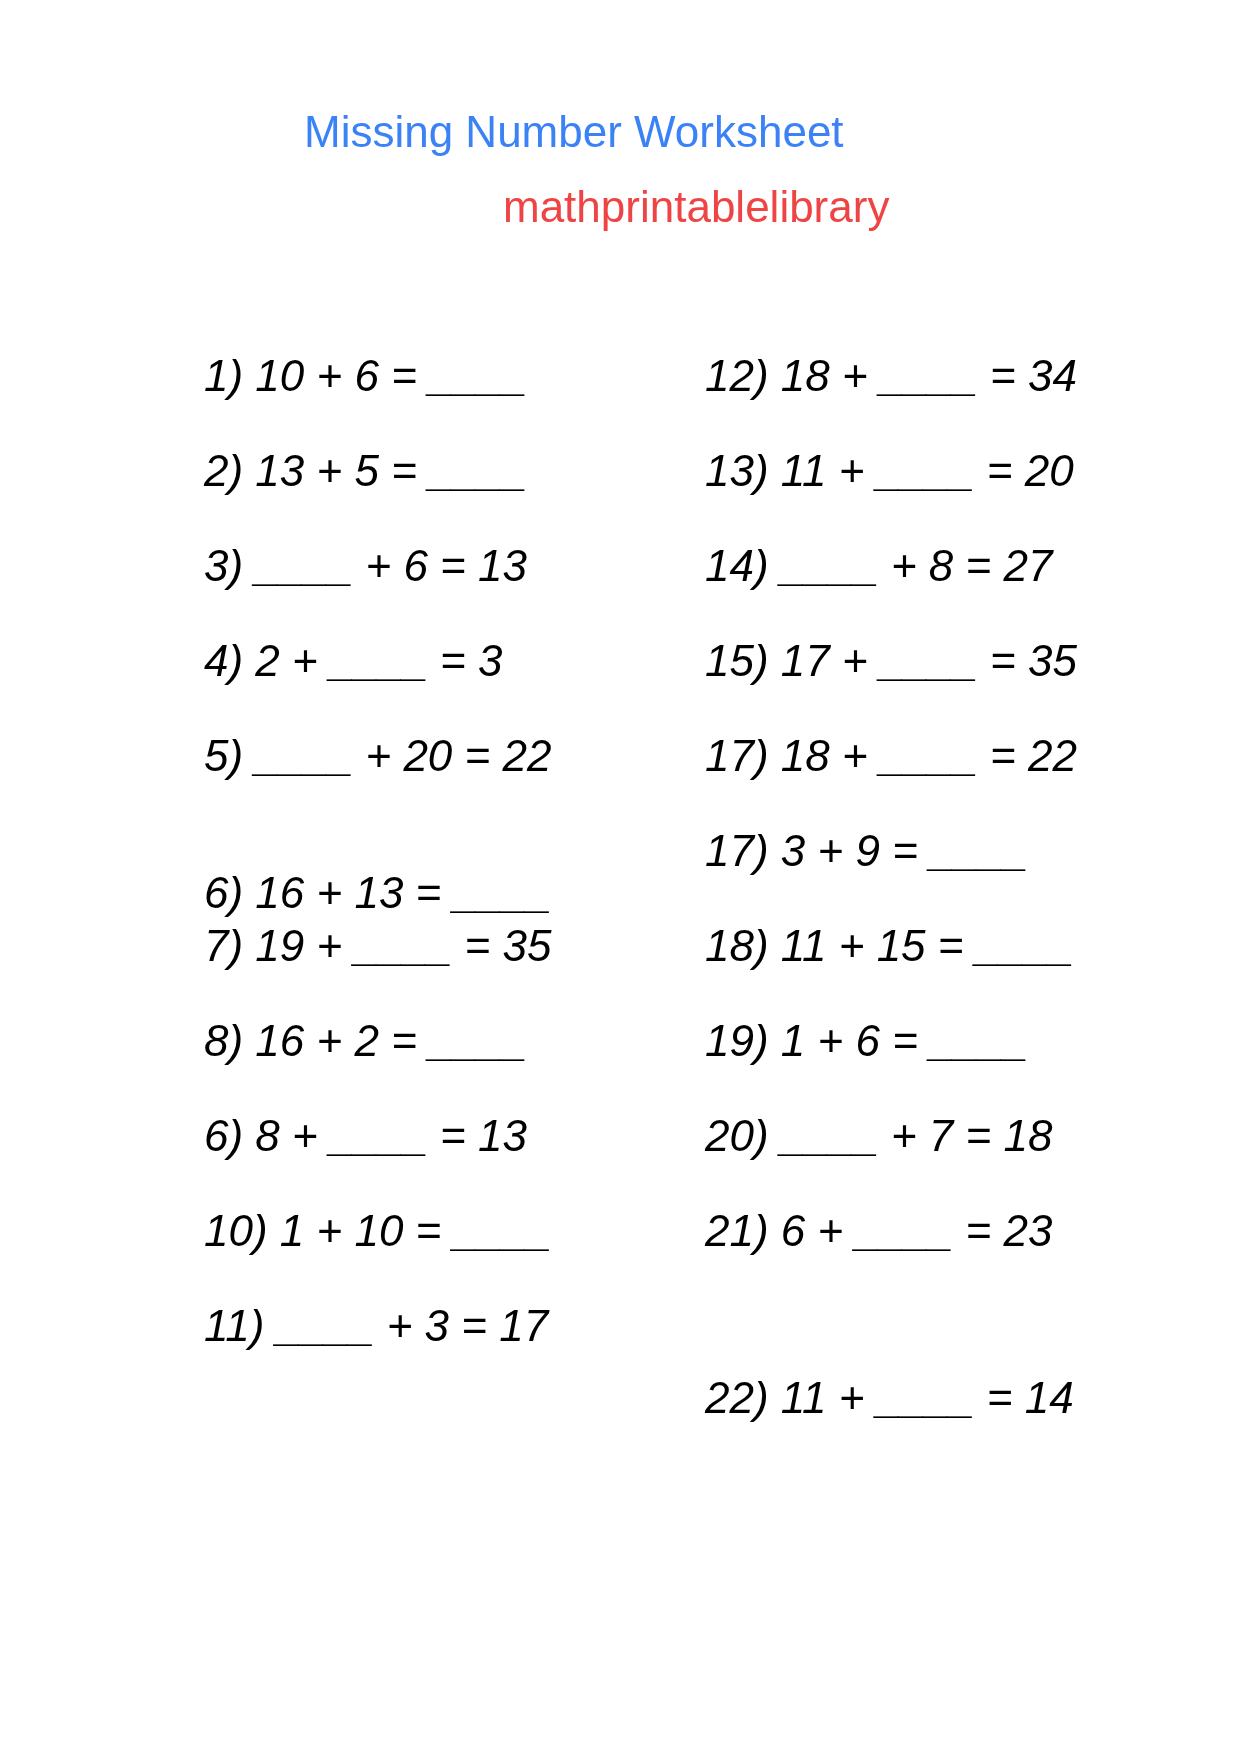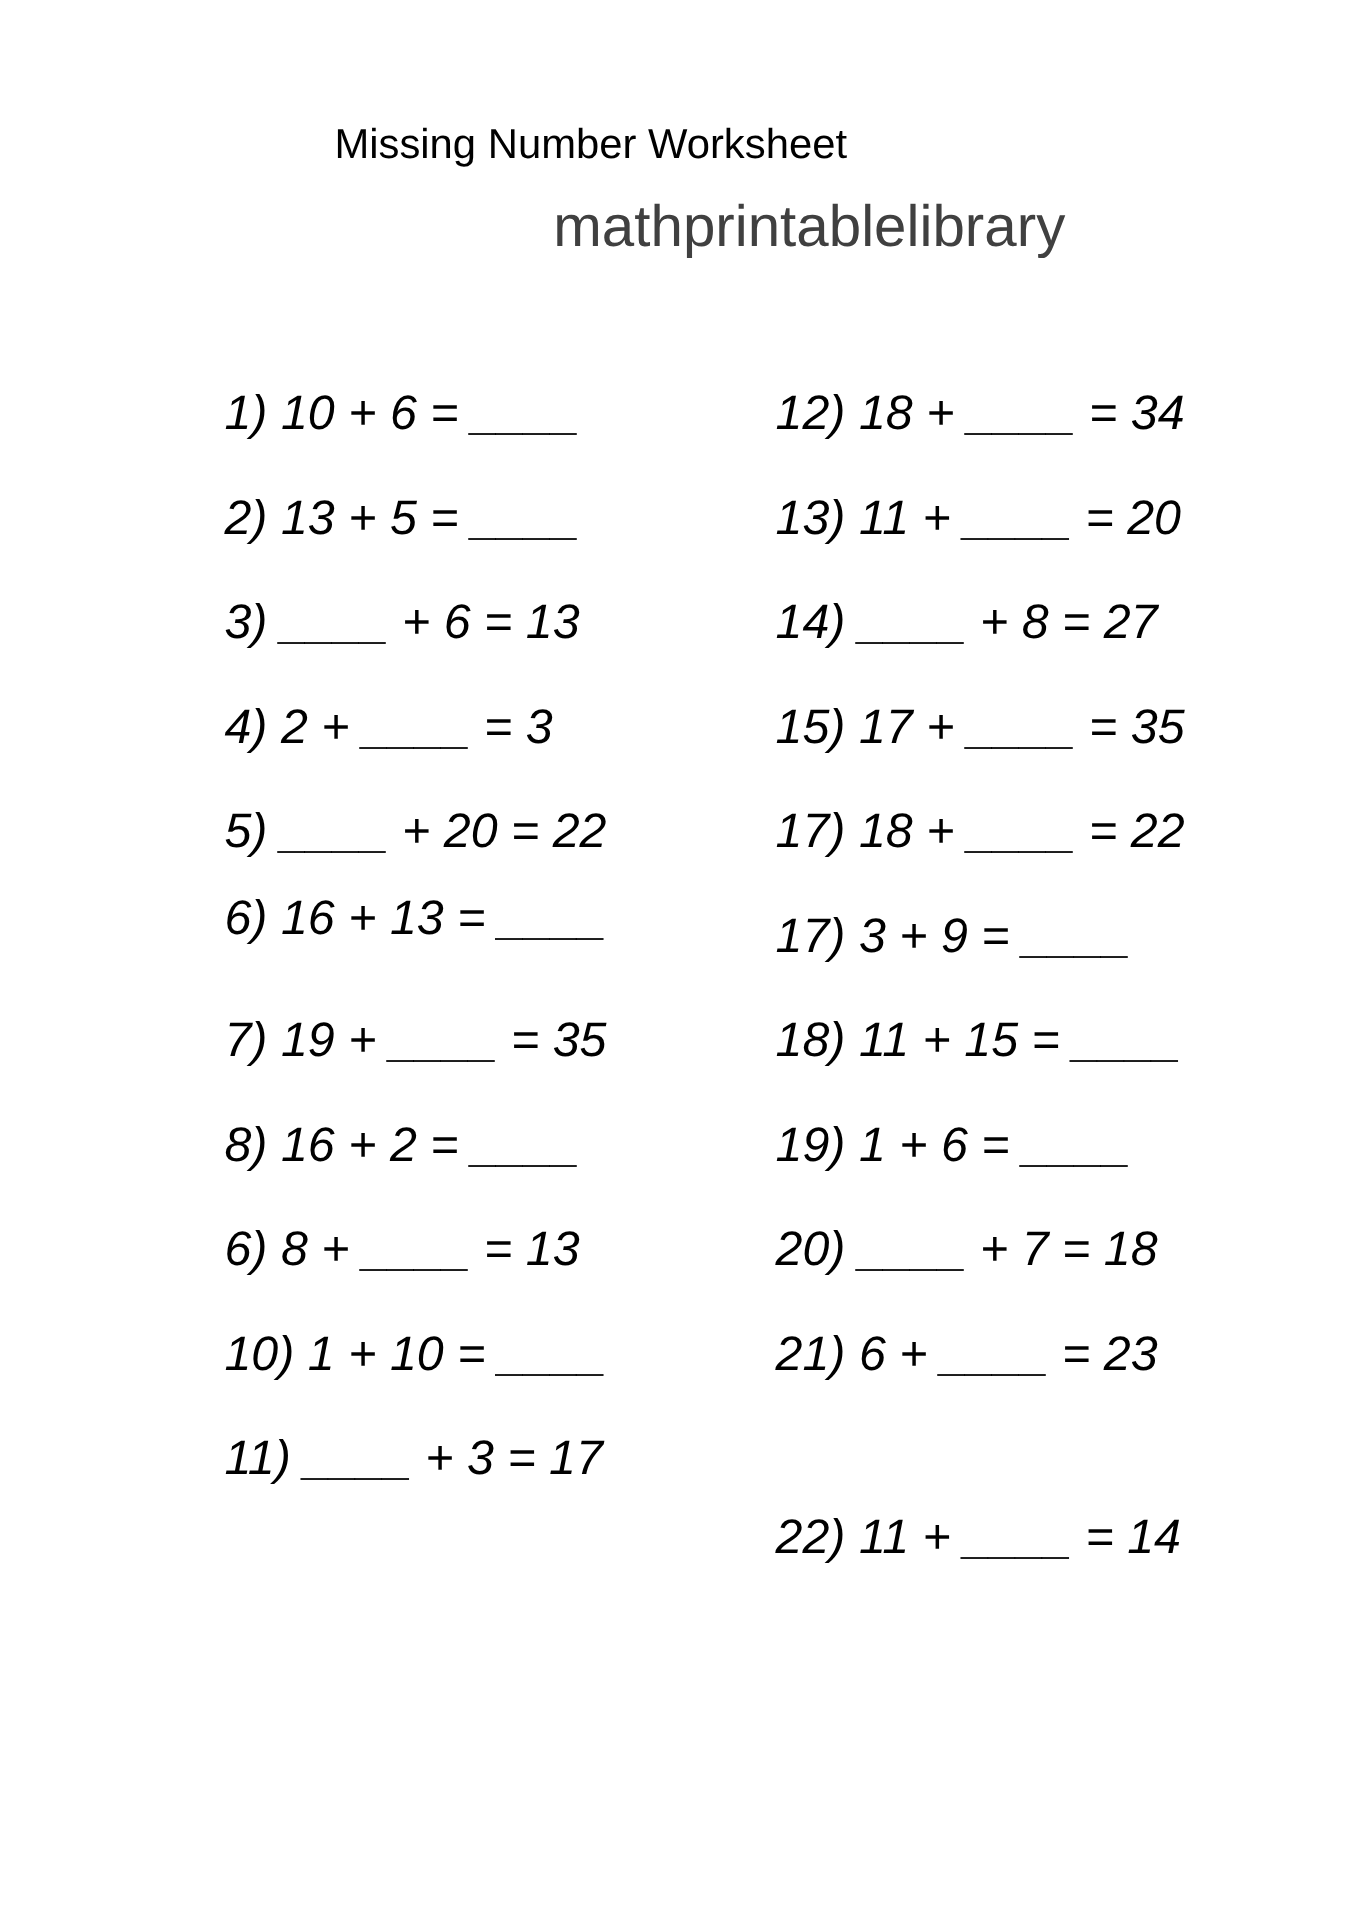--- a/index.html
+++ b/index.html
@@ -1,39 +1,39 @@
 <!DOCTYPE html>
 <html><head>
 <meta charset="utf-8">
 <style>
   html, body { margin: 0; padding: 0; background: #ffffff; }
   body { width: 1240px; height: 1754px; position: relative; overflow: hidden;
          font-family: "Liberation Sans", sans-serif; color: #000; }
-  .title { position: absolute; left: 304px; top: 96px; font-size: 38px; line-height: 72px;
-           white-space: nowrap; color: #000000; text-align: right; }
-  .subtitle { position: absolute; left: 503px; top: 180px; font-size: 53px; line-height: 54px;
-              white-space: nowrap; color: #404040; }
+  .title { position: absolute; left: 304px; top: 96px; font-size: 44px; line-height: 72px;
+           white-space: nowrap; color: #3b82f6; text-align: right; }
+  .subtitle { position: absolute; left: 503px; top: 180px; font-size: 44px; line-height: 54px;
+              white-space: nowrap; color: #ef4444; }
   .col { position: absolute; top: 0; }
   .col.left { left: 204px; }
   .col.right { left: 705px; }
   .problem { position: absolute; left: 0; font-size: 44px; line-height: 50px; white-space: nowrap; font-style: italic; }
 </style>
 </head>
 <body>
 
 <div class="title">Missing Number Worksheet</div>
 <div class="subtitle">mathprintablelibrary</div>
 
 <div class="col left">
   <div class="problem" style="top:351px">1) 10 + 6 = ____</div>
   <div class="problem" style="top:446px">2) 13 + 5 = ____</div>
   <div class="problem" style="top:541px">3) ____ + 6 = 13</div>
   <div class="problem" style="top:636px">4) 2 + ____ = 3</div>
   <div class="problem" style="top:731px">5) ____ + 20 = 22</div>
-  <div class="problem" style="top:810px">6) 16 + 13 = ____</div>
+  <div class="problem" style="top:868px">6) 16 + 13 = ____</div>
   <div class="problem" style="top:921px">7) 19 + ____ = 35</div>
   <div class="problem" style="top:1016px">8) 16 + 2 = ____</div>
   <div class="problem" style="top:1111px">6) 8 + ____ = 13</div>
   <div class="problem" style="top:1206px">10) 1 + 10 = ____</div>
   <div class="problem" style="top:1301px">11) ____ + 3 = 17</div>
 </div>
 
 <div class="col right">
   <div class="problem" style="top:351px">12) 18 + ____ = 34</div>
   <div class="problem" style="top:446px">13) 11 + ____ = 20</div>

